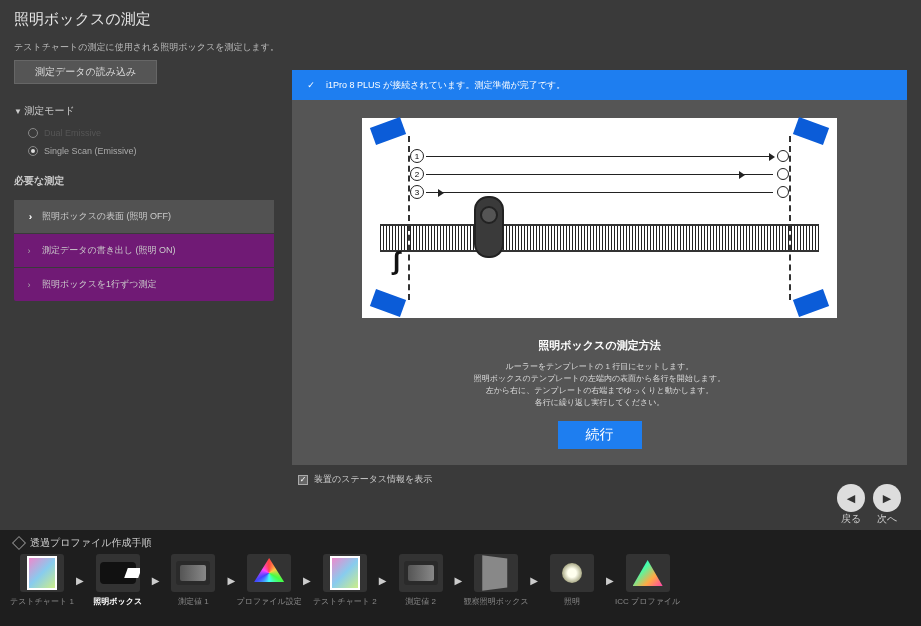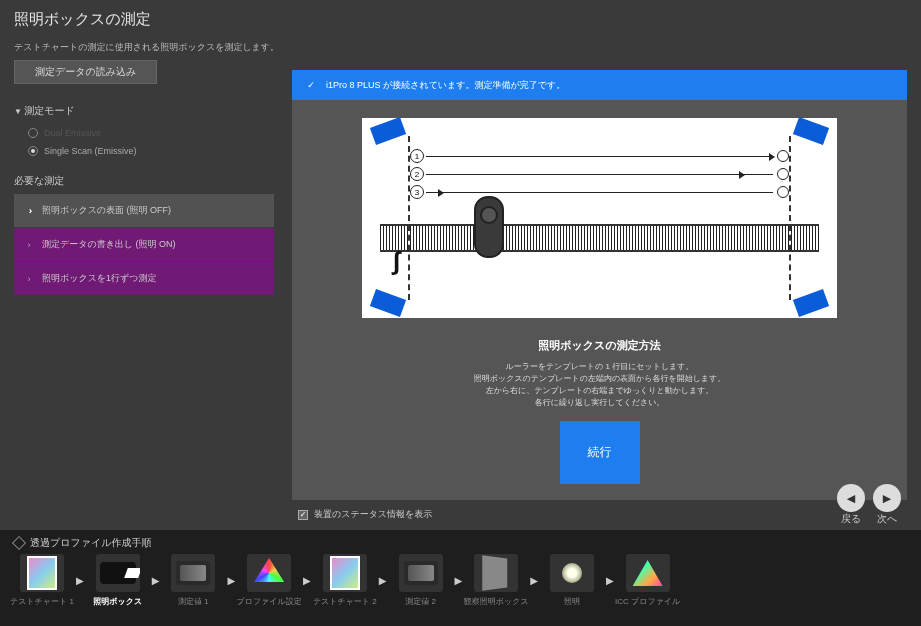--- a/index.html
+++ b/index.html
@@ -30,21 +30,21 @@
 }
 
 .section-label { font-size: 10px; color: #ccc; margin: 8px 0 6px; }
 .section-label::before { content: "▼ "; font-size: 8px; }
 
 .radio-row { display: flex; align-items: center; gap: 6px; padding: 4px 14px; font-size: 9px; color: #aaa; }
 .radio-row.disabled { color: #555; text-align: right; }
 .radio { width: 10px; height: 10px; border: 1px solid #888; border-radius: 50%; display: inline-flex; align-items: center; justify-content: center; }
 .radio.checked::after { content: ""; width: 4px; height: 4px; background: #ddd; border-radius: 50%; }
 
-.req-label { font-size: 10px; color: #ccc; margin: 14px 0 6px; }
+.req-label { font-size: 10px; color: #ccc; margin: 14px 0 12px; font-weight: bold; }
 .req-list { background: #701a75; border-radius: 2px; }
 .req-item { display: flex; align-items: center; gap: 8px; padding: 10px 10px; font-size: 9px; color: #ccc; border-bottom: 1px solid #3a3a3a; cursor: pointer; }
 .req-item:last-child { border-bottom: none; }
 .req-item.active { background: #525252; }
 .chev { display: inline-block; width: 10px; text-align: center; color: #aaa; }
 .chev.dbl { font-weight: bold; color: #eee; letter-spacing: -3px; }
 
 .info-panel {
   background: #555;
   min-height: 380px;
@@ -97,21 +97,21 @@
 .cable {
   position: absolute; left: 30px; top: 128px; font-size: 26px; color: #111; font-weight: bold;
 }
 
 .instr-block { text-align: center; padding: 12px 40px 16px; }
 .instr-title { font-size: 11px; font-weight: bold; color: #fff; margin-bottom: 8px; }
 .instr-text { font-size: 8px; color: #ddd; line-height: 1.5; }
 .continue-btn {
   display: inline-block; margin-top: 12px;
   background: #1e7ef0; color: #fff; border: none;
-  padding: 23px 28px; font-size: 12px; cursor: pointer;
+  padding: 5px 28px; font-size: 14px; cursor: pointer;
 }
 
 .checkbox-row { padding: 8px 6px 0; font-size: 9px; color: #ccc; display: flex; align-items: center; gap: 6px; }
 .cb { width: 10px; height: 10px; border: 1px solid #aaa; background: #666; display: inline-flex; align-items: center; justify-content: center; font-size: 8px; color: #fff; }
 
 .export-row { display: flex; align-items: center; gap: 14px; margin-top: 18px; padding: 0 14px; }
 .export-note { font-size: 8px; color: #bbb; max-width: 130px; line-height: 1.3; }
 
 .nav-circles { position: absolute; right: 20px; bottom: 100px; display: flex; gap: 8px; }
 .nav-circle { width: 28px; height: 28px; border-radius: 50%; background: #ddd; color: #333; display: flex; flex-direction: column; align-items: center; justify-content: center; cursor: pointer; font-size: 11px; }
@@ -226,21 +226,20 @@
     </div>
 
     <div class="checkbox-row">
       <span class="cb">✓</span>
       <span>装置のステータス情報を表示</span>
     </div>
   </div>
 </div>
 
 <div class="export-row">
-  <div class="btn-wide" style="margin:0">測定データの書き出し</div>
 </div>
 
 <div class="nav-circles">
   <div class="nav-wrap">
     <div class="nav-circle">
         <span class="tri">◀</span>
       </div>
     <span class="lbl">戻る</span>
   </div>
   <div class="nav-wrap">

